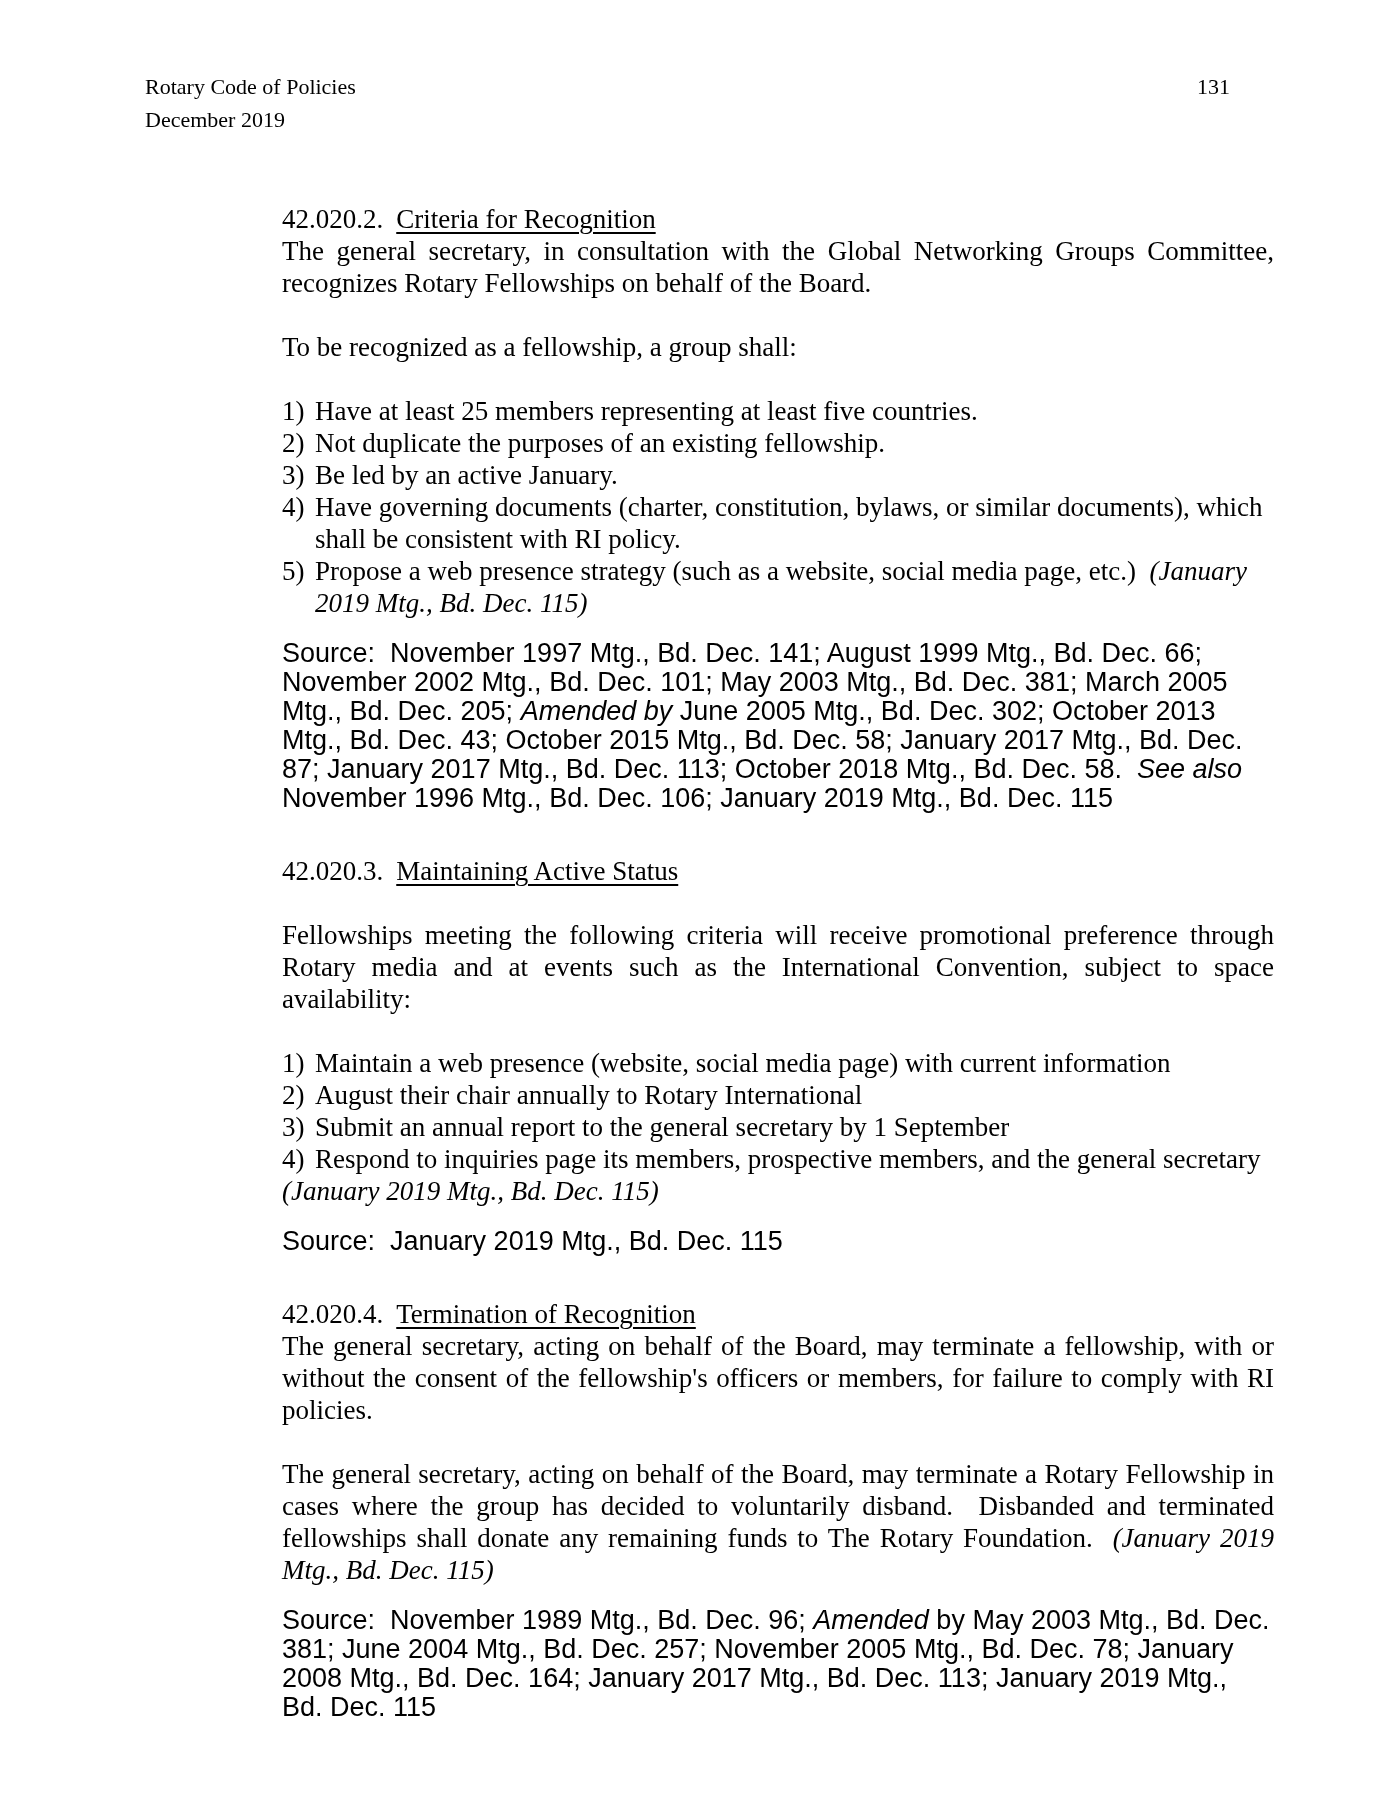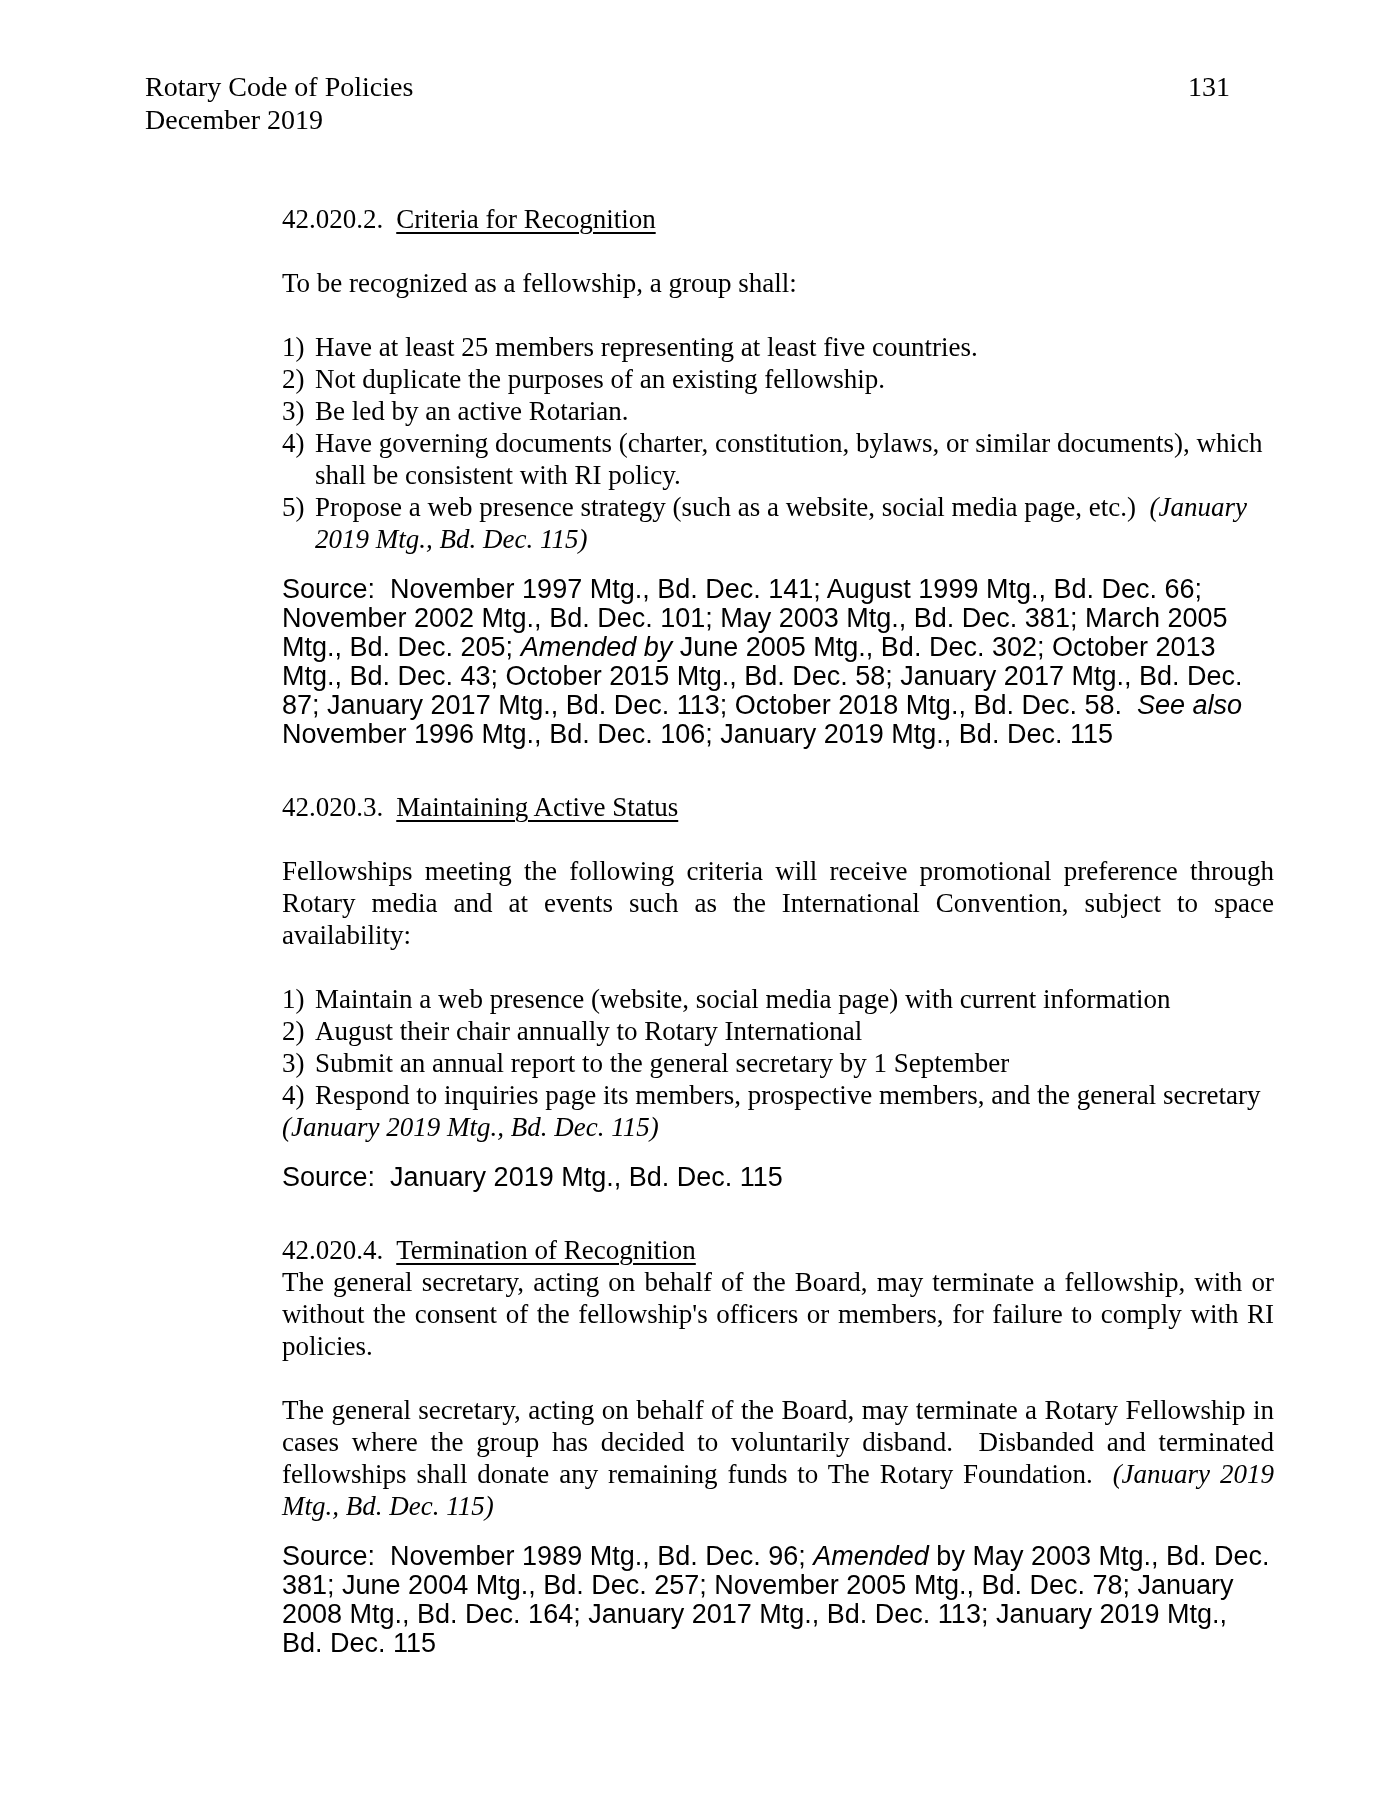--- a/index.html
+++ b/index.html
@@ -9,21 +9,21 @@
     width:1391px; height:1800px;
     background:#ffffff;
     color:#000000;
     font-family:"Liberation Serif", serif;
     overflow:hidden;
   }
   
   .hdr {
     position:absolute; left:145px; top:70px; right:161px;
     display:flex; justify-content:space-between; align-items:flex-start;
-    font-size:28px; line-height:33px;
+    font-size:22px; line-height:33px;
   }
   .hdr-left { }
   .pgnum { text-align:right; }
   
   .content {
     position:absolute; left:238px; top:203px; width:992px;
     font-size:27px; line-height:32px;margin-left:44px;
   }
   .sec-head { white-space:nowrap; }
   .sec-num { margin-right:13px; }
@@ -56,33 +56,34 @@
     </div>
     <div class="pgnum">131</div>
   </div>
 
   <div class="content">
 
     <div class="sec">
       <div class="sec-head">
         <span class="sec-num">42.020.2.</span><span class="sec-title">Criteria for Recognition</span>
       </div>
+      <div class="para"><span>The general secretary, in consultation with the Global Networking Groups Committee, recognizes Rotary Fellowships on behalf of the Board.</span></div>
       <div class="para g"><span>To be recognized as a fellowship, a group shall:</span></div>
       <div class="list g">
         <div class="li">
           <span class="li-num">1)</span>
           <span class="li-text"><span>Have at least 25 members representing at least five countries.</span></span>
         </div>
         <div class="li">
           <span class="li-num">2)</span>
           <span class="li-text"><span>Not duplicate the purposes of an existing fellowship.</span></span>
         </div>
         <div class="li">
           <span class="li-num">3)</span>
-          <span class="li-text"><span>Be led by an active Rotarian.</span></span>
+          <span class="li-text"><span>Be led by an active January.</span></span>
         </div>
         <div class="li">
           <span class="li-num">4)</span>
           <span class="li-text"><span>Have governing documents (charter, constitution, bylaws, or similar documents), which shall be consistent with RI policy.</span></span>
         </div>
         <div class="li">
           <span class="li-num">5)</span>
           <span class="li-text"><span>Propose a web presence strategy (such as a website, social media page, etc.)&nbsp; </span><span class="it">(January 2019 Mtg., Bd. Dec. 115)</span></span>
         </div>
       </div>

